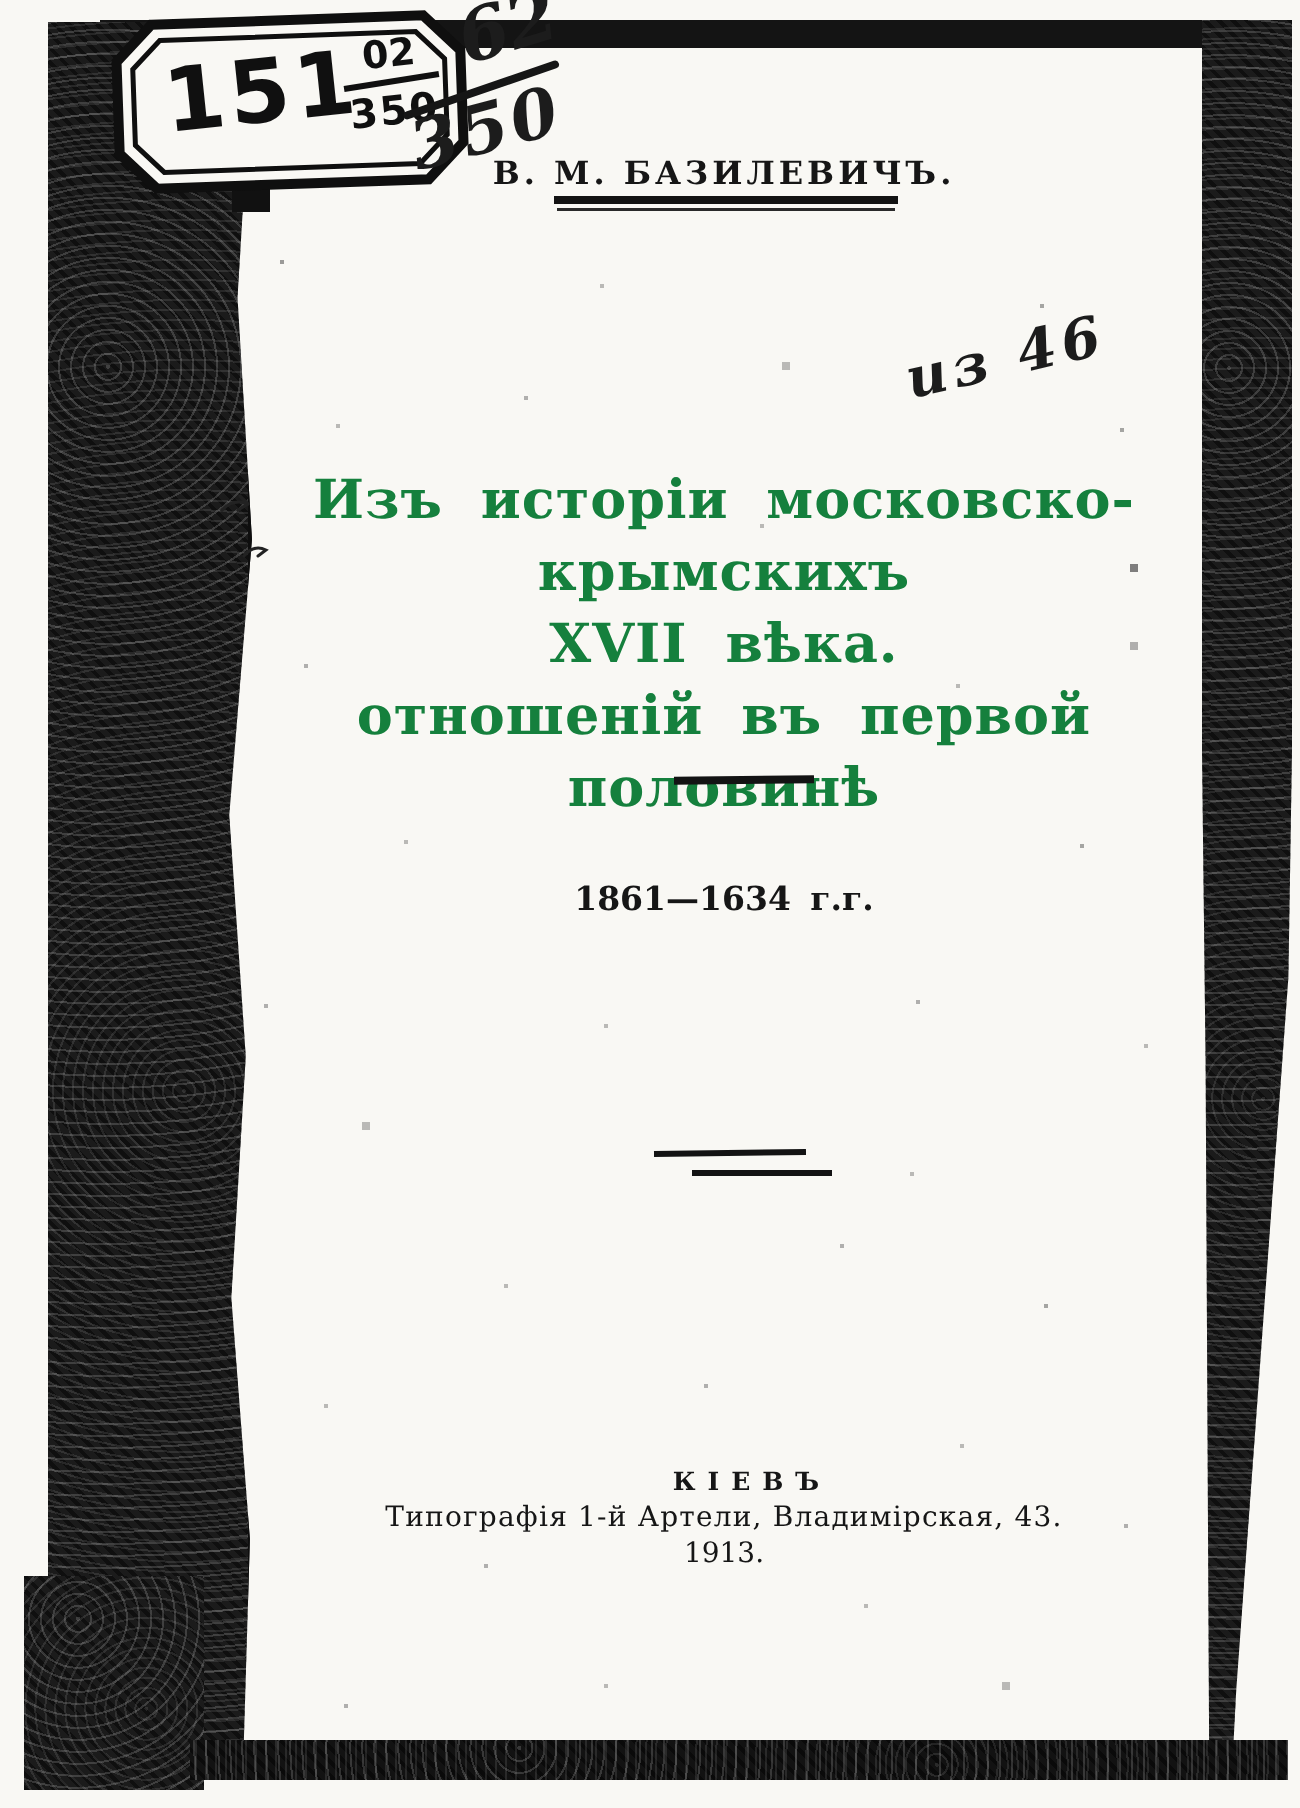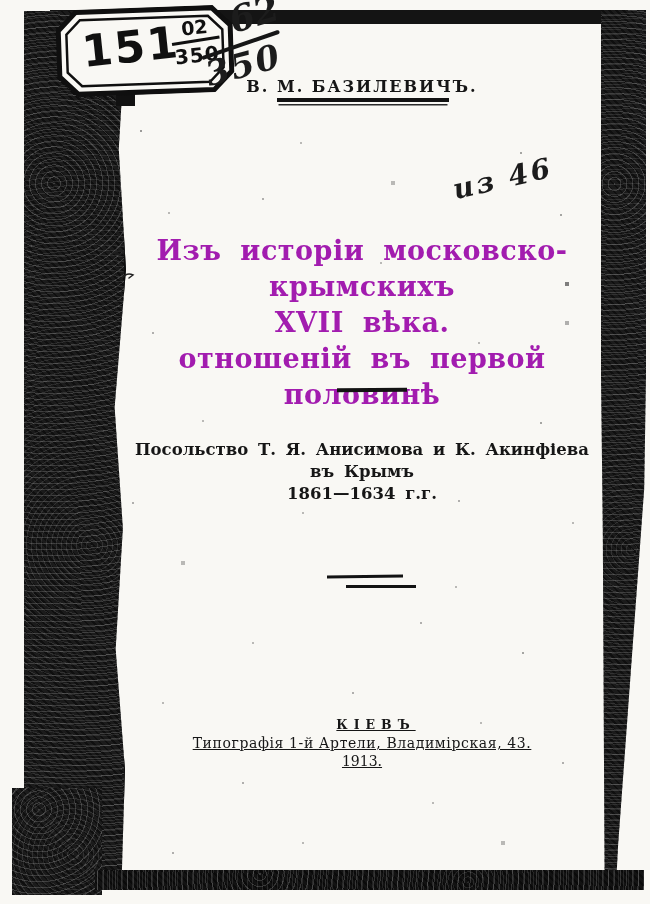--- a/index.html
+++ b/index.html
@@ -47,27 +47,27 @@
   .hw-frac{left:192px;top:0px;transform:rotate(-9deg);}
   .hw-frac .num{position:absolute;left:34px;top:2px;font-size:36px;font-weight:bold;transform:rotate(-8deg);}
   .hw-frac .stroke{position:absolute;left:0px;top:50px;width:82px;height:4px;background:#161616;transform:rotate(-10deg);border-radius:2px;}
   .hw-frac .den{position:absolute;left:2px;top:52px;font-size:34px;font-weight:bold;transform:rotate(-6deg);letter-spacing:2px;}
   .hw-note{left:452px;top:162px;font-size:28px;font-weight:bold;transform:rotate(-13deg);letter-spacing:3px;}
   .hw-mark{position:absolute;z-index:5;}
   
   .content{position:absolute;left:122px;width:480px;text-align:center;}
   .author{top:77px;font-size:16px;font-weight:bold;letter-spacing:2px;}
   .author-rule{position:absolute;left:277px;top:98px;width:172px;height:4px;background:#131313;border-bottom:2px solid #f9f8f4;box-shadow:0 3px 0 -1.5px #2a2a2a;}
-  .title{top:233px;font-size:27px;font-weight:bold;line-height:36px;word-spacing:9px;letter-spacing:.5px;color:#a21caf;}
+  .title{top:233px;font-size:27px;font-weight:bold;line-height:36px;word-spacing:9px;letter-spacing:.5px;color:#15803d;}
   .rule{position:absolute;background:#131313;}
   .rule-1{left:337px;top:388px;width:70px;height:3.5px;transform:rotate(-.6deg);}
   .rule-2a{left:327px;top:575px;width:76px;height:3px;transform:rotate(-.8deg);}
   .rule-2b{left:346px;top:585px;width:70px;height:3px;}
   .subtitle{top:439px;font-size:16.5px;font-weight:bold;line-height:22px;word-spacing:4px;}
-  .imprint{top:716px;font-size:14px;line-height:18px;text-decoration:underline;}
+  .imprint{top:732px;font-size:14px;line-height:18px;}
   .imprint .city{font-weight:bold;font-size:12.5px;letter-spacing:6px;padding-left:28px;}
   .imprint .publisher{letter-spacing:.6px;}
   
   .speckle{position:absolute;width:2px;height:2px;background:transparent;left:0;top:0;
     box-shadow:
       140px 130px 0 0 rgba(40,40,40,.45), 300px 142px 0 0 rgba(40,40,40,.3),
       520px 152px 0 0 rgba(40,40,40,.4), 168px 212px 0 0 rgba(40,40,40,.3),
       262px 198px 0 0 rgba(40,40,40,.35), 392px 182px 0 1px rgba(40,40,40,.3),
       560px 214px 0 0 rgba(40,40,40,.4), 152px 332px 0 0 rgba(40,40,40,.35),
       478px 342px 0 0 rgba(40,40,40,.3), 566px 322px 0 1px rgba(40,40,40,.35),
@@ -130,21 +130,20 @@
 
   <div class="content title">
     <div>Изъ исторіи московско-крымскихъ</div>
     <div>XVII вѣка.</div>
     <div>отношеній въ первой половинѣ</div>
   </div>
 
   <div class="rule rule-1"></div>
 
   <div class="content subtitle">
-    <div>Посольство Т. Я. Анисимова и К. Акинфіева въ Крымъ</div>
     <div>1861—1634 г.г.</div>
   </div>
 
   <div class="rule rule-2a"></div>
   <div class="rule rule-2b"></div>
 
   <div class="content imprint">
     <div class="city">КІЕВЪ</div>
     <div class="publisher">Типографія 1-й Артели, Владимірская, 43.</div>
     <div class="year">1913.</div>

